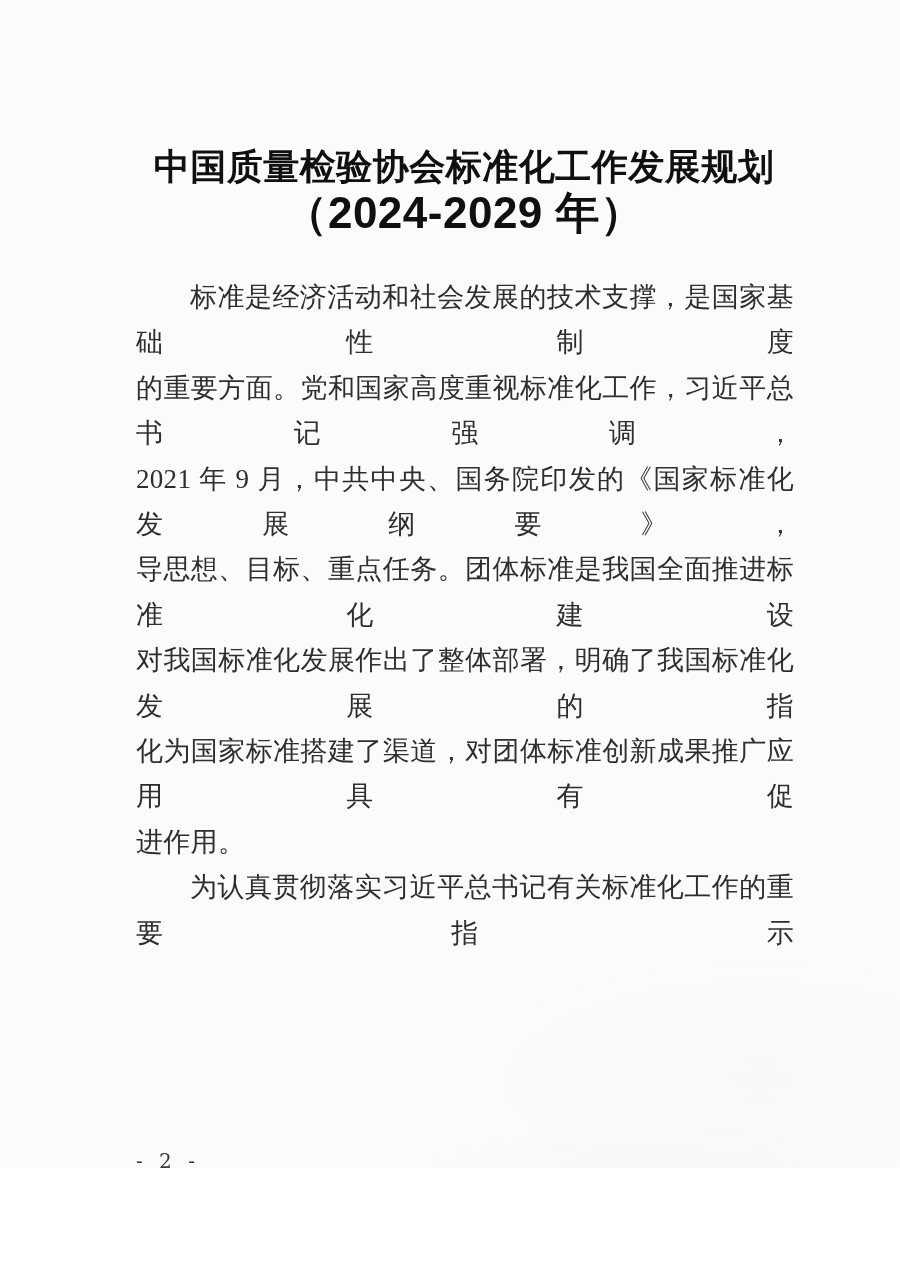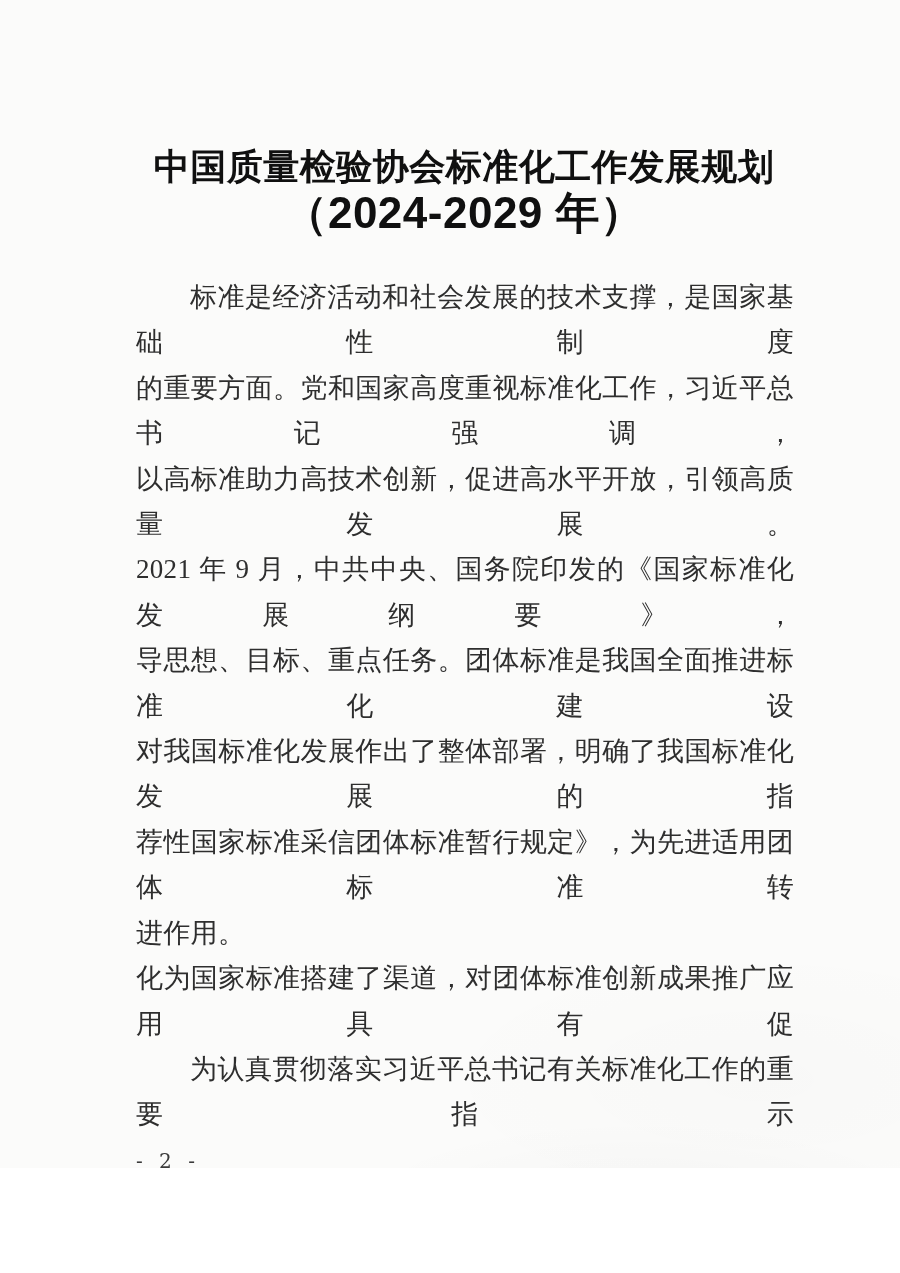--- a/index.html
+++ b/index.html
@@ -85,25 +85,23 @@
 
   <div class="title-block">
     <span class="title-line1">中国质量检验协会标准化工作发展规划</span>
     <span class="title-line2">（2024-2029 年）</span>
   </div>
 
   <div class="body-block">
 
   <div class="line justified indent">标准是经济活动和社会发展的技术支撑，是国家基础性制度</div>
       <div class="line justified">的重要方面。党和国家高度重视标准化工作，习近平总书记强调，</div>
-      <div class="line justified">以高标准助力高技术创新，促进高水平开放，引领高质量发展。</div>
       <div class="line justified">2021 年 9 月，中共中央、国务院印发的《国家标准化发展纲要》，</div>
       <div class="line justified">导思想、目标、重点任务。团体标准是我国全面推进标准化建设</div>
       <div class="line justified">对我国标准化发展作出了整体部署，明确了我国标准化发展的指</div>
-      <div class="line justified">荐性国家标准采信团体标准暂行规定》，为先进适用团体标准转</div>
+      <div class="line justified">化为国家标准搭建了渠道，对团体标准创新成果推广应用具有促</div>
       <div class="line justified para-end">进作用。</div>
-      <div class="line justified">化为国家标准搭建了渠道，对团体标准创新成果推广应用具有促</div>
       <div class="line justified indent">为认真贯彻落实习近平总书记有关标准化工作的重要指示</div>
     </div>
 
   <div class="page-number">- 2 -</div>
 
 </div>
 
 </body></html>

